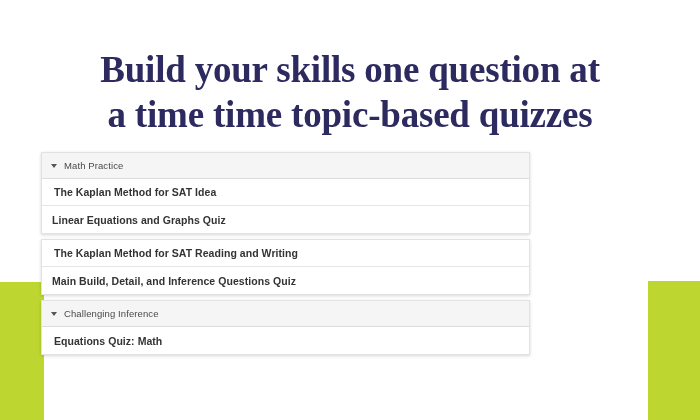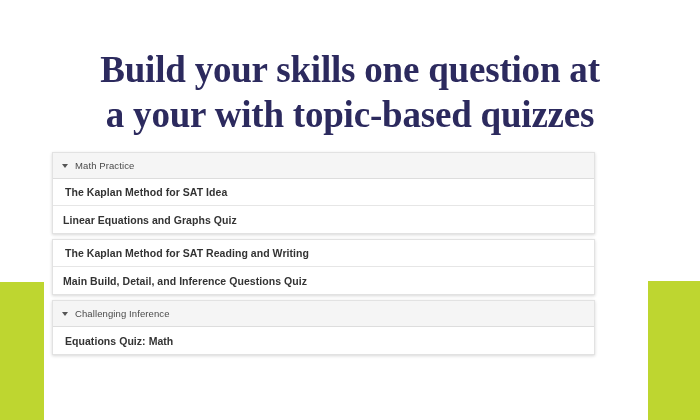--- a/index.html
+++ b/index.html
@@ -50,23 +50,23 @@
     z-index: 3;
   }
   .headline .line {
     display: block;
     white-space: nowrap;
   }
 
   
   .quiz-card {
     position: absolute;
-    left: 52px;
+    left: 41px;
     top: 152px;
-    width: 543px;
+    width: 489px;
     z-index: 2;
     background: transparent;
   }
   .quiz-group {
     background: #ffffff;
     border: 1px solid #e2e2e2;
     box-shadow: 0 1px 3px rgba(0,0,0,0.16);
     margin-bottom: 5px;
     box-sizing: border-box;
   }
@@ -116,21 +116,21 @@
   .quiz-row.indent-2 .row-label { padding-left: 10px; }
 </style>
 </head>
 <body>
 
 <div class="deco-green-left"></div>
 <div class="deco-green-right"></div>
 
 <h1 class="headline">
   <span class="line">Build your skills one question at</span>
-  <span class="line">a your with topic-based quizzes</span>
+  <span class="line">a time time topic-based quizzes</span>
 </h1>
 
 <div class="quiz-card" id="quiz-card">
     <div class="quiz-group">
       <div class="group-header">
         <span class="caret-icon"></span>
         <span class="group-title">Math Practice</span>
       </div>
       <div class="quiz-row indent-1">
         <span class="row-label">The Kaplan Method for SAT Idea</span>

